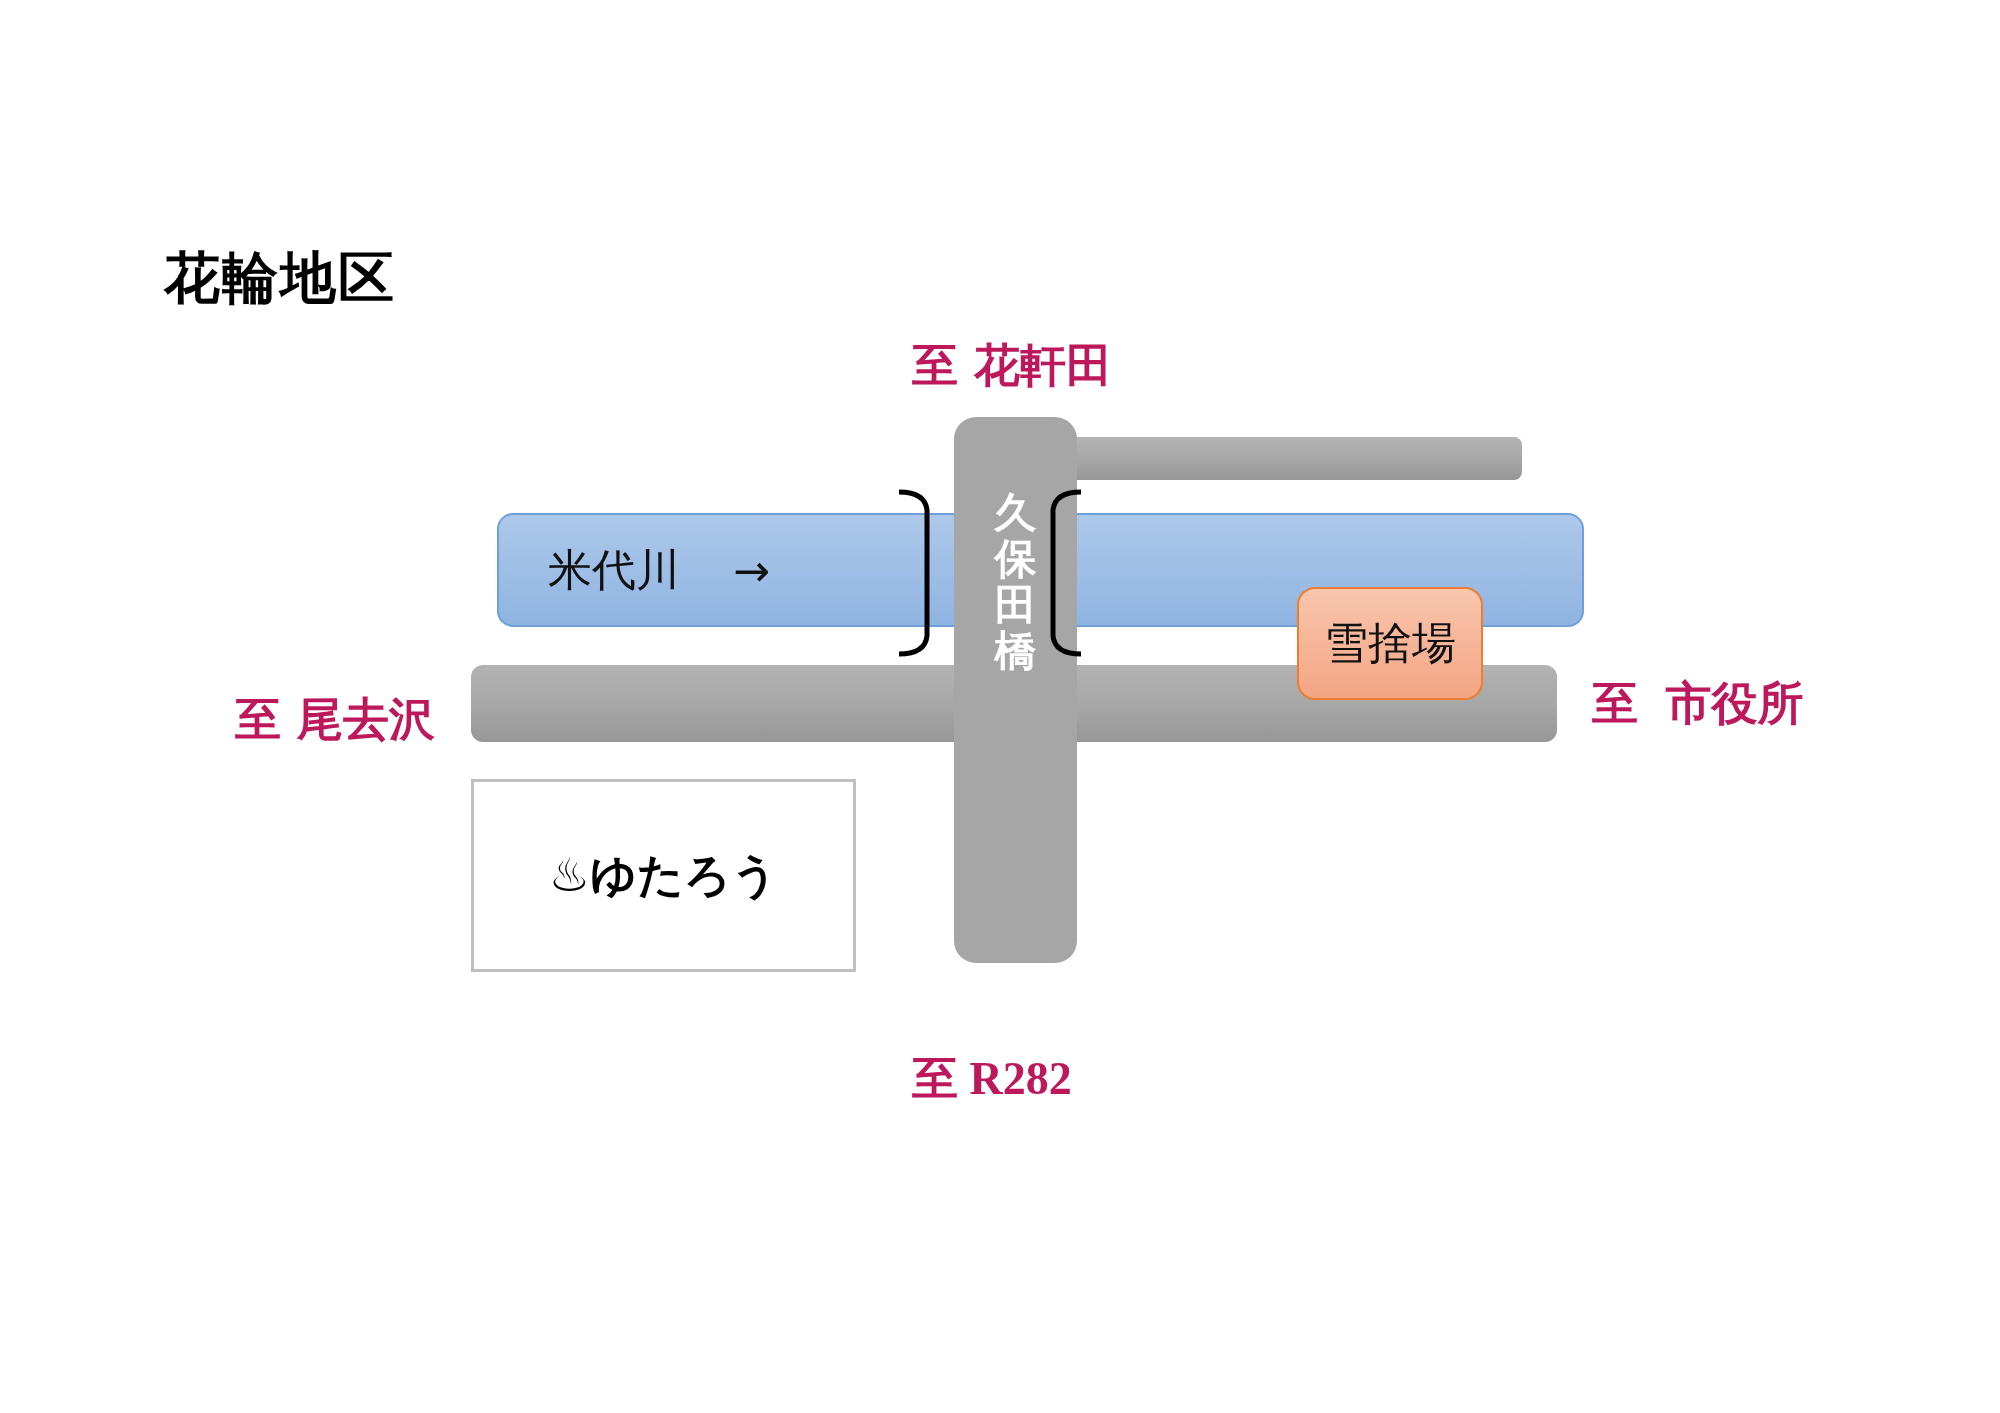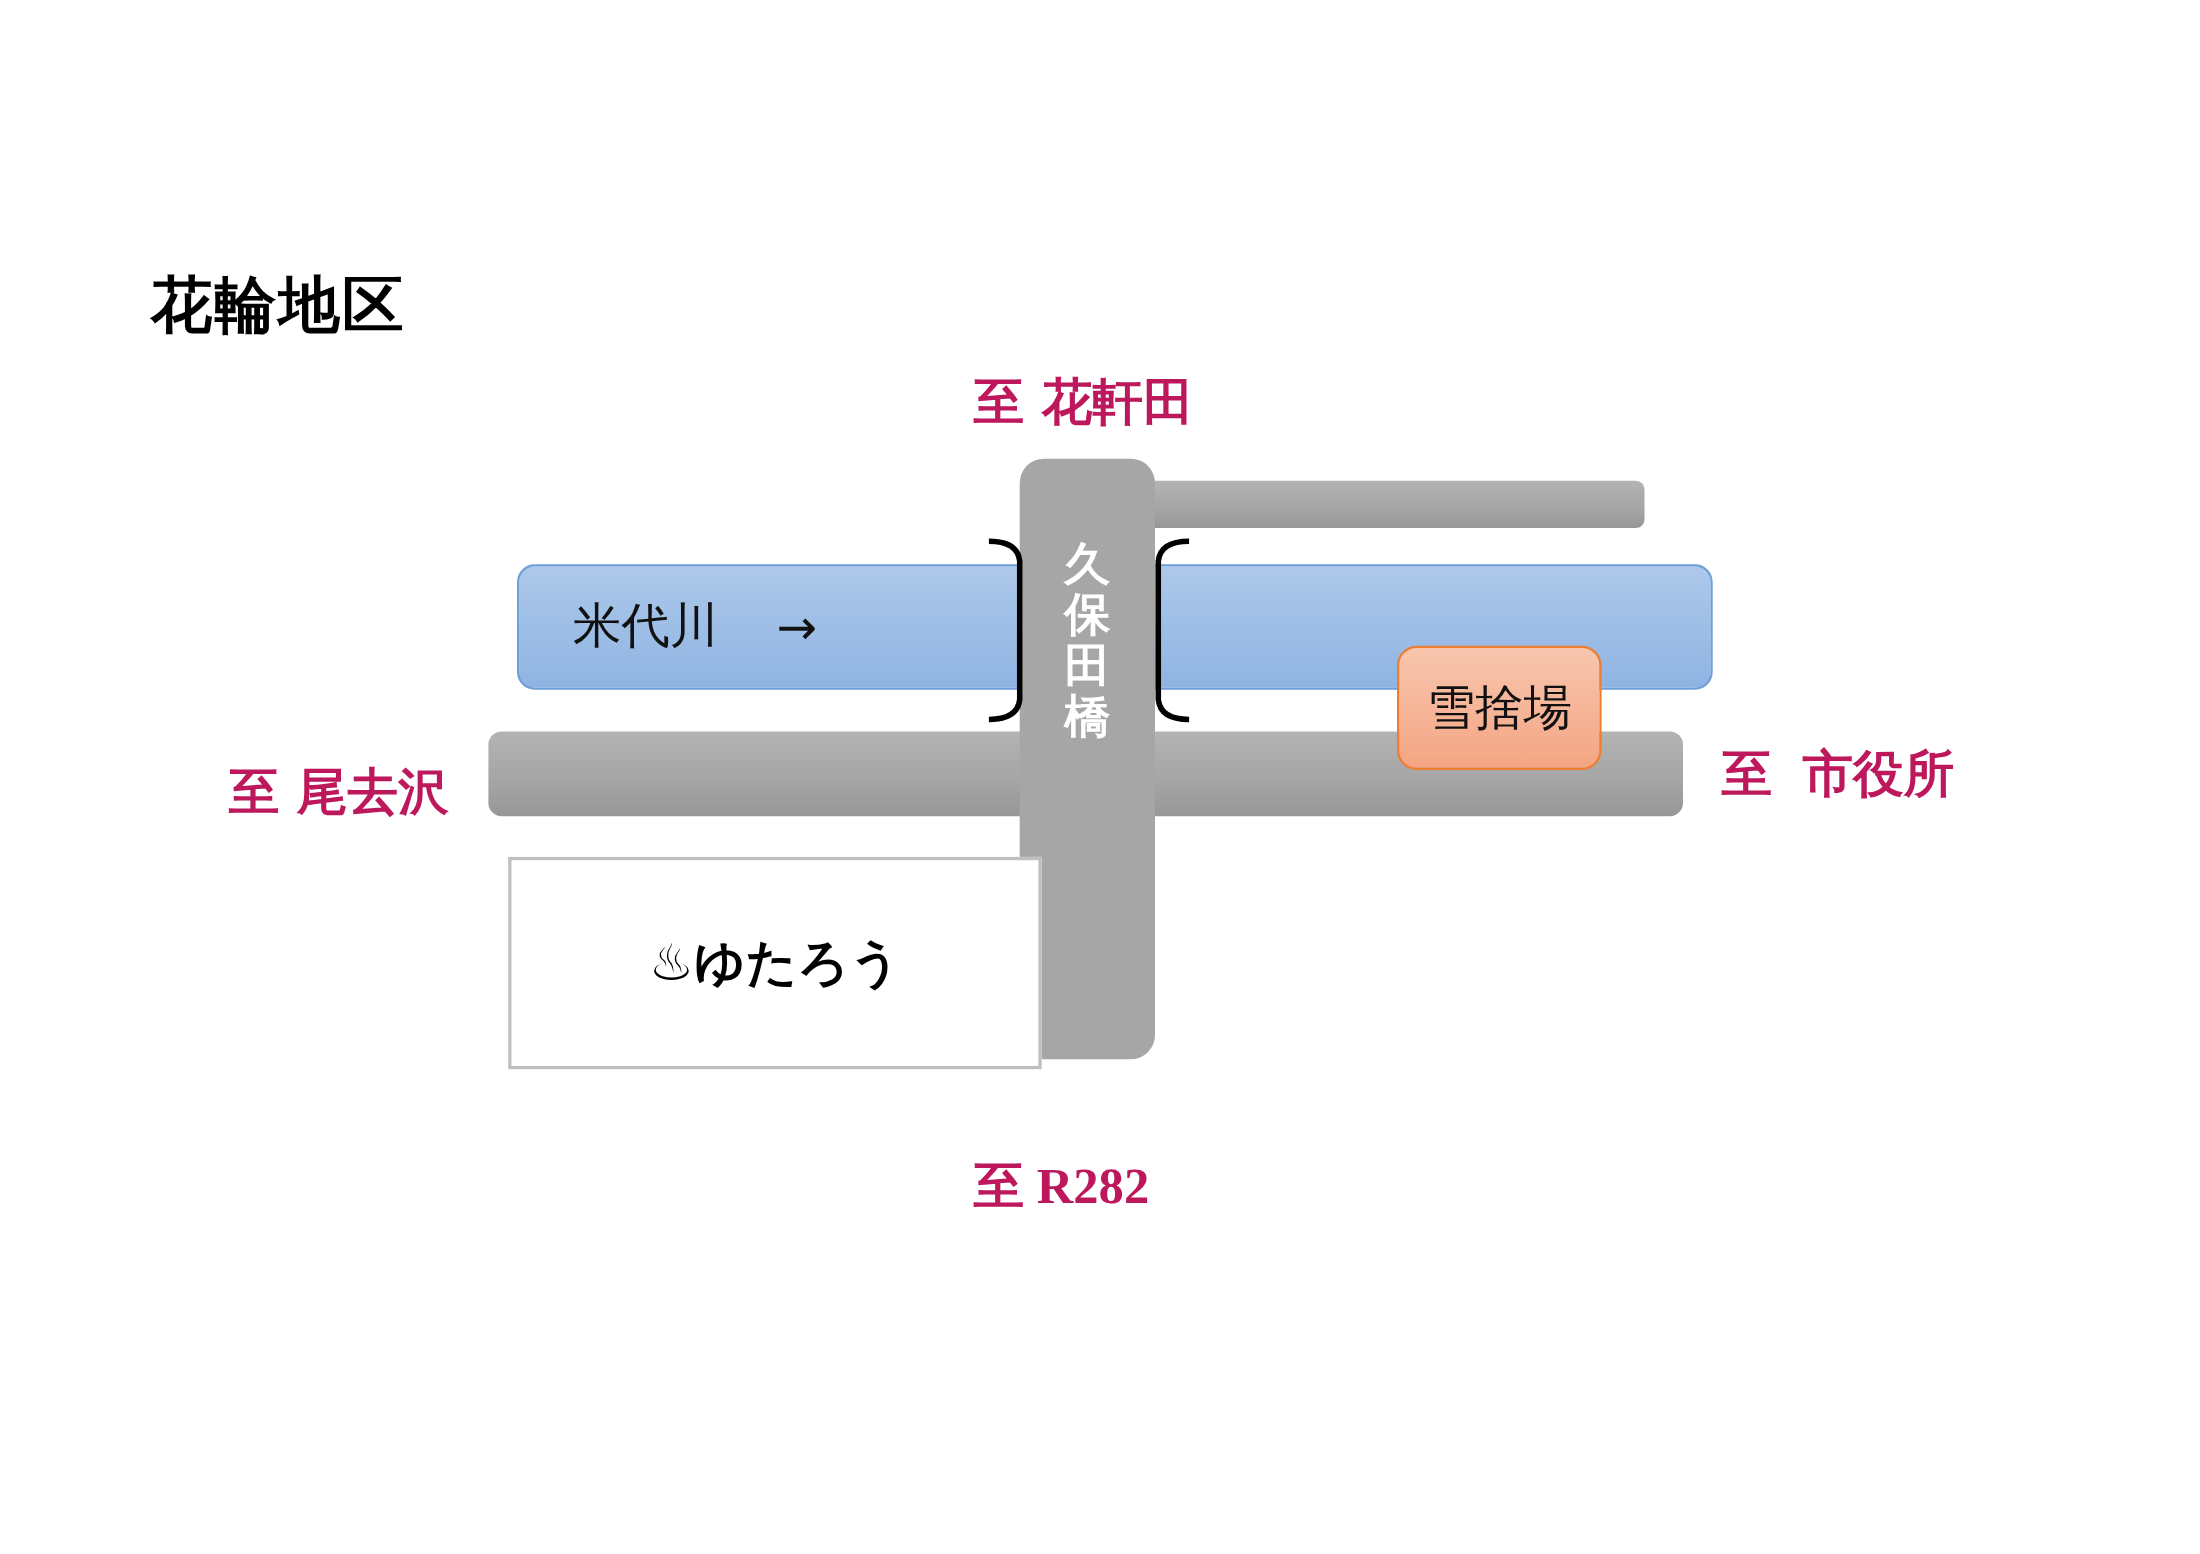--- a/index.html
+++ b/index.html
@@ -1,17 +1,17 @@
 <!DOCTYPE html>
 <html><head>
 <meta charset="utf-8">
 <style>
   html,body{margin:0;padding:0;background:#ffffff;}
   body{width:2000px;height:1413px;position:relative;overflow:hidden;font-family:"DejaVu Sans","Liberation Sans",sans-serif;}
-  .abs{position:absolute;}
+  .abs{position:absolute;margin-left:27px;}
   .title{left:137px;top:246px;font-size:56px;font-weight:bold;color:#000;letter-spacing:2px;line-height:64px;}
   .dest{font-size:46px;font-weight:bold;color:#be185d;line-height:54px;white-space:nowrap;}
   .road{background:linear-gradient(to bottom,#b3b3b3 0%,#a6a6a6 55%,#979797 100%);border-radius:12px;}
   .road-v{background:#a6a6a6;border-radius:22px;}
   .river{background:linear-gradient(to bottom,#adc8ea 0%,#8fb4e2 100%);border:2px solid #6f9fd8;border-radius:16px;box-sizing:border-box;}
   .river-label{font-size:44px;color:#111;line-height:50px;font-family:"DejaVu Sans",sans-serif;}
   .arrow{font-size:44px;color:#111;line-height:50px;}
   .bridge-label{color:#fff;font-weight:bold;font-size:42px;line-height:46px;text-align:center;width:123px;}
   .bridge-label span{display:block;}
   .snow{background:linear-gradient(to bottom,#f8c6ae 0%,#f4a583 100%);border:2px solid #ed7d31;border-radius:18px;box-sizing:border-box;display:flex;align-items:center;justify-content:center;font-size:44px;color:#111;}
@@ -46,17 +46,17 @@
 </svg>
 <svg class="bracket" style="left:1045px;top:488px;" width="40" height="172">
   <path d="M36 4 Q10 4 8 22 L8 148 Q10 166 36 166" fill="none" stroke="#000" stroke-width="5"></path>
 </svg>
 
 <div class="abs snow" style="left:1270px;top:587px;width:186px;height:113px;">雪捨場</div>
 
 <div class="abs dest" style="left:208px;top:692px;">至 尾去沢</div>
 <div class="abs dest" style="left:1565px;top:680px;font-family:Liberation Mono, monospace;">至 市役所</div>
 
-<div class="abs onsen" style="left:462px;top:779px;width:485px;height:193px;">
+<div class="abs onsen" style="left:444px;top:779px;width:385px;height:193px;">
   <span>♨ゆたろう</span>
 </div>
 
 <div class="abs dest" style="left:885px;top:1052px;font-weight:bold;font-family:Liberation Serif, serif;">至 R282</div>
 
 </body></html>

